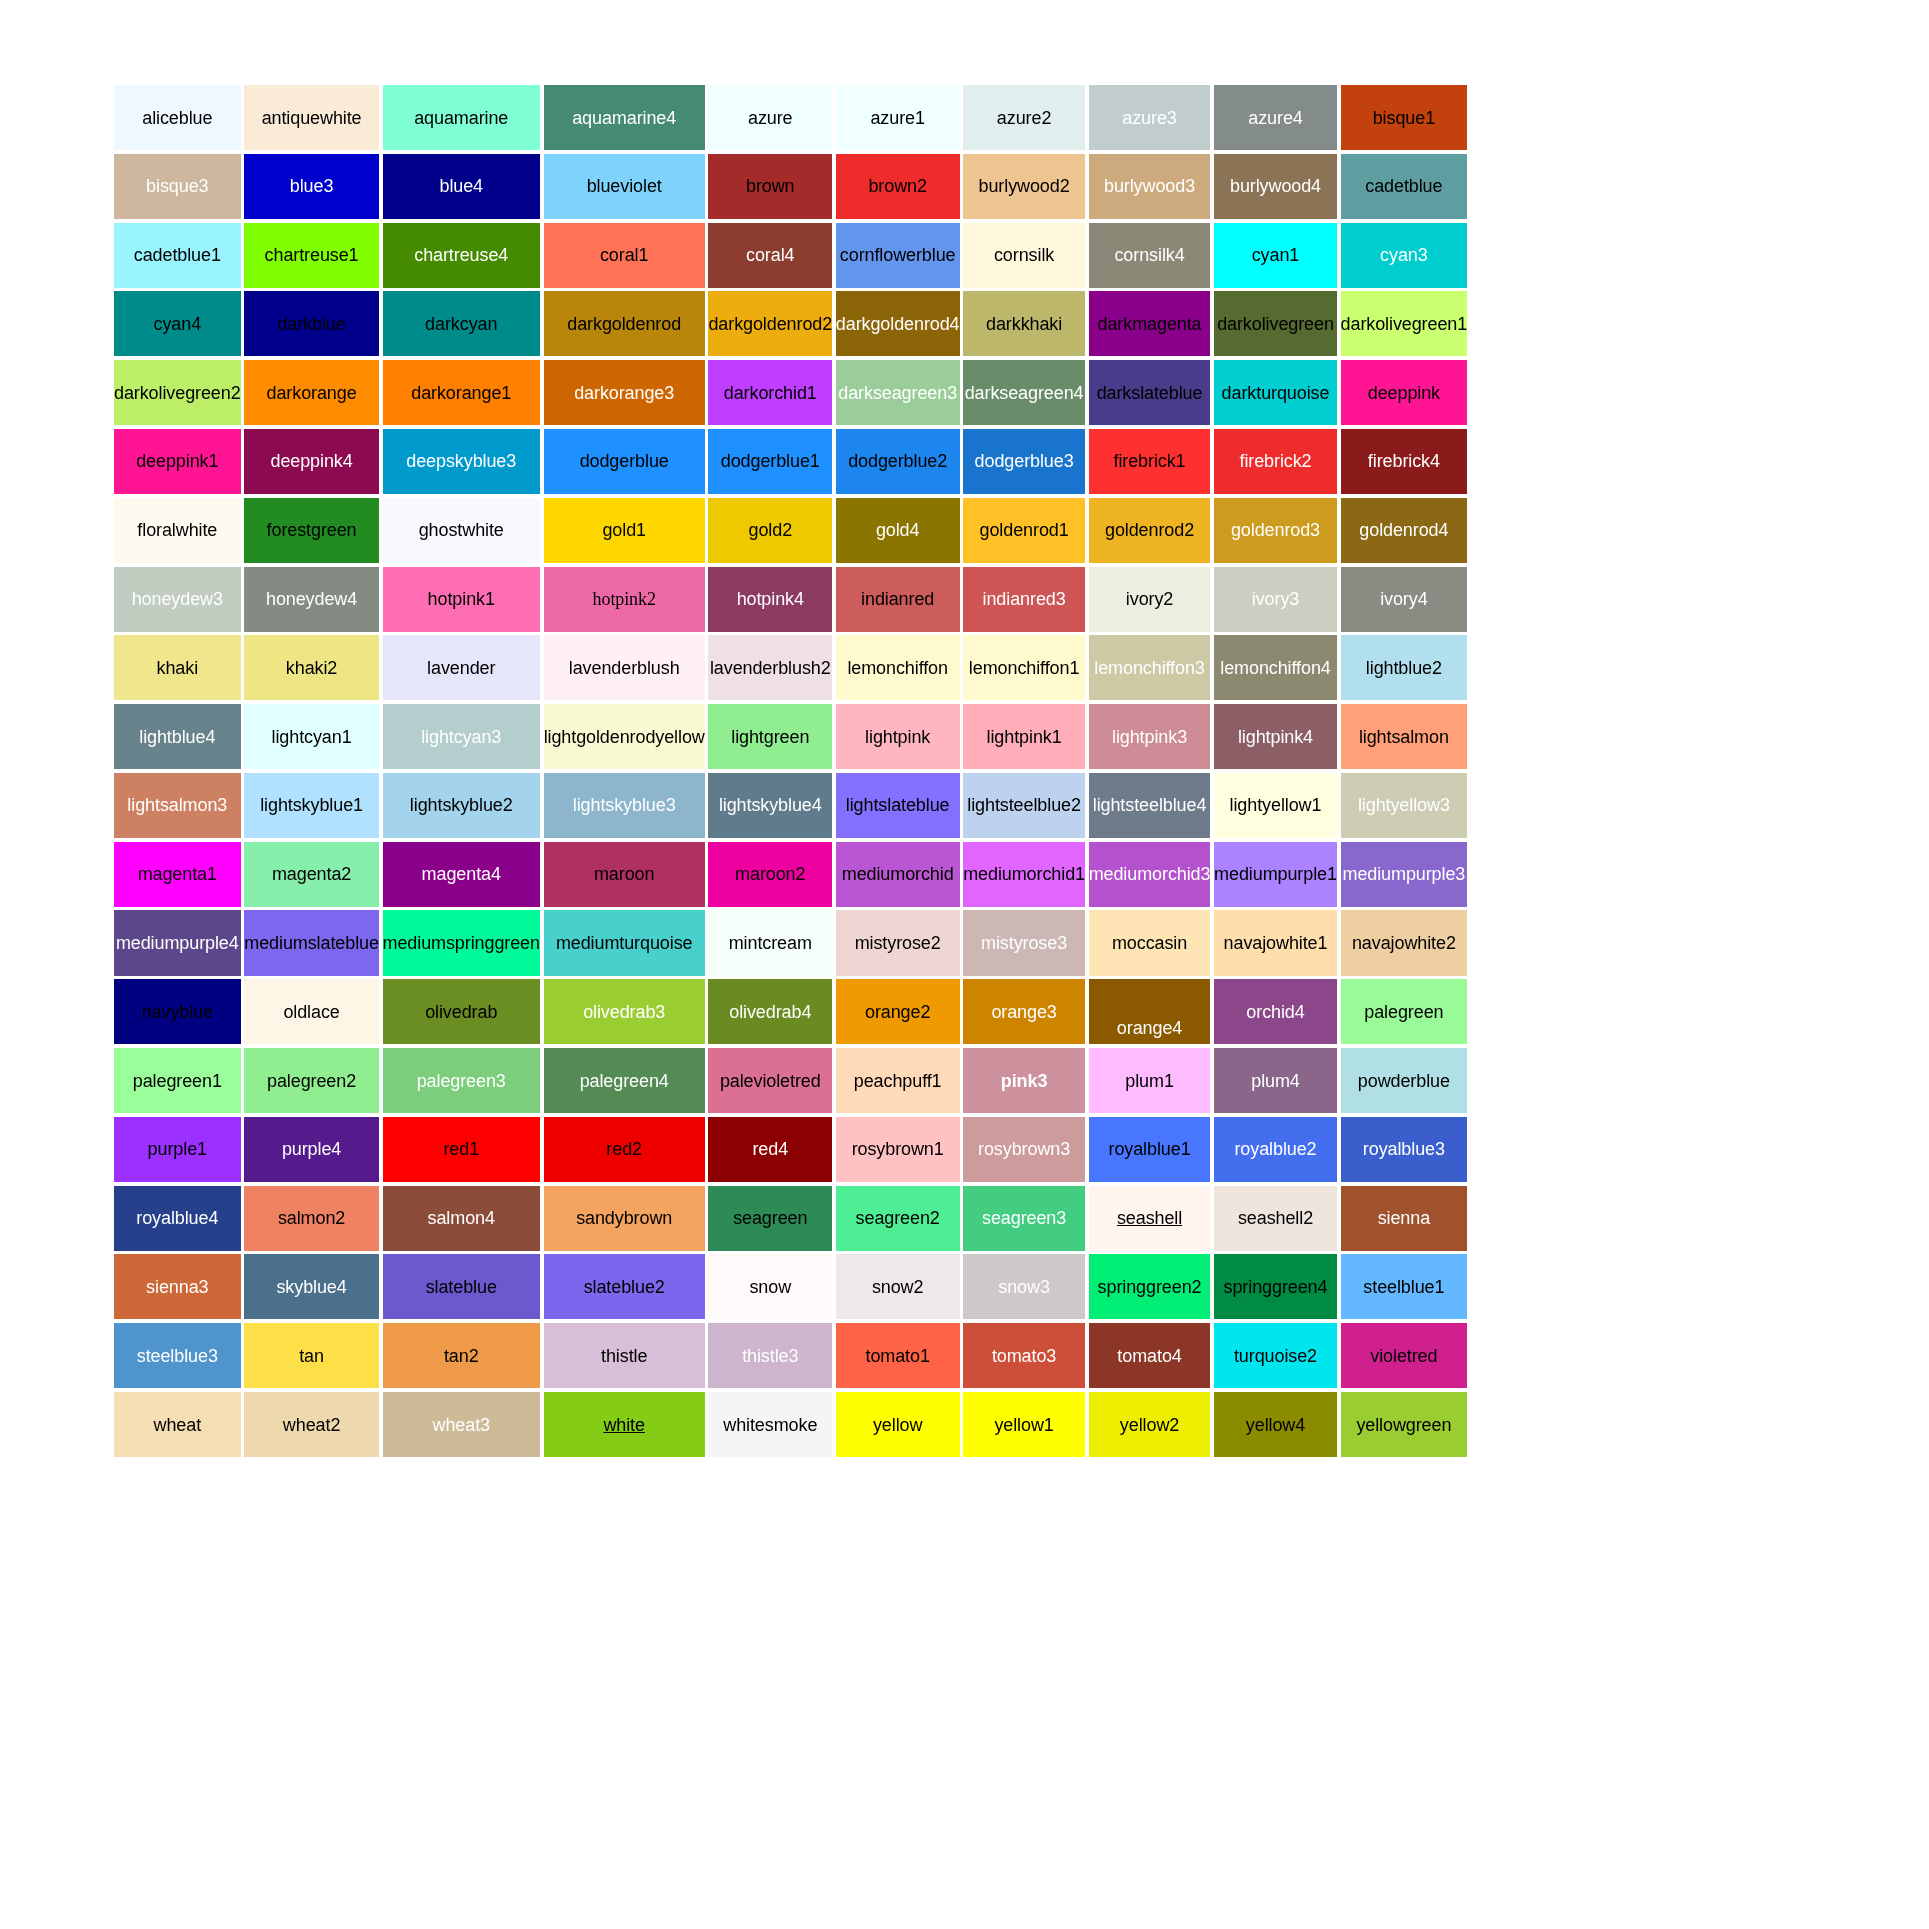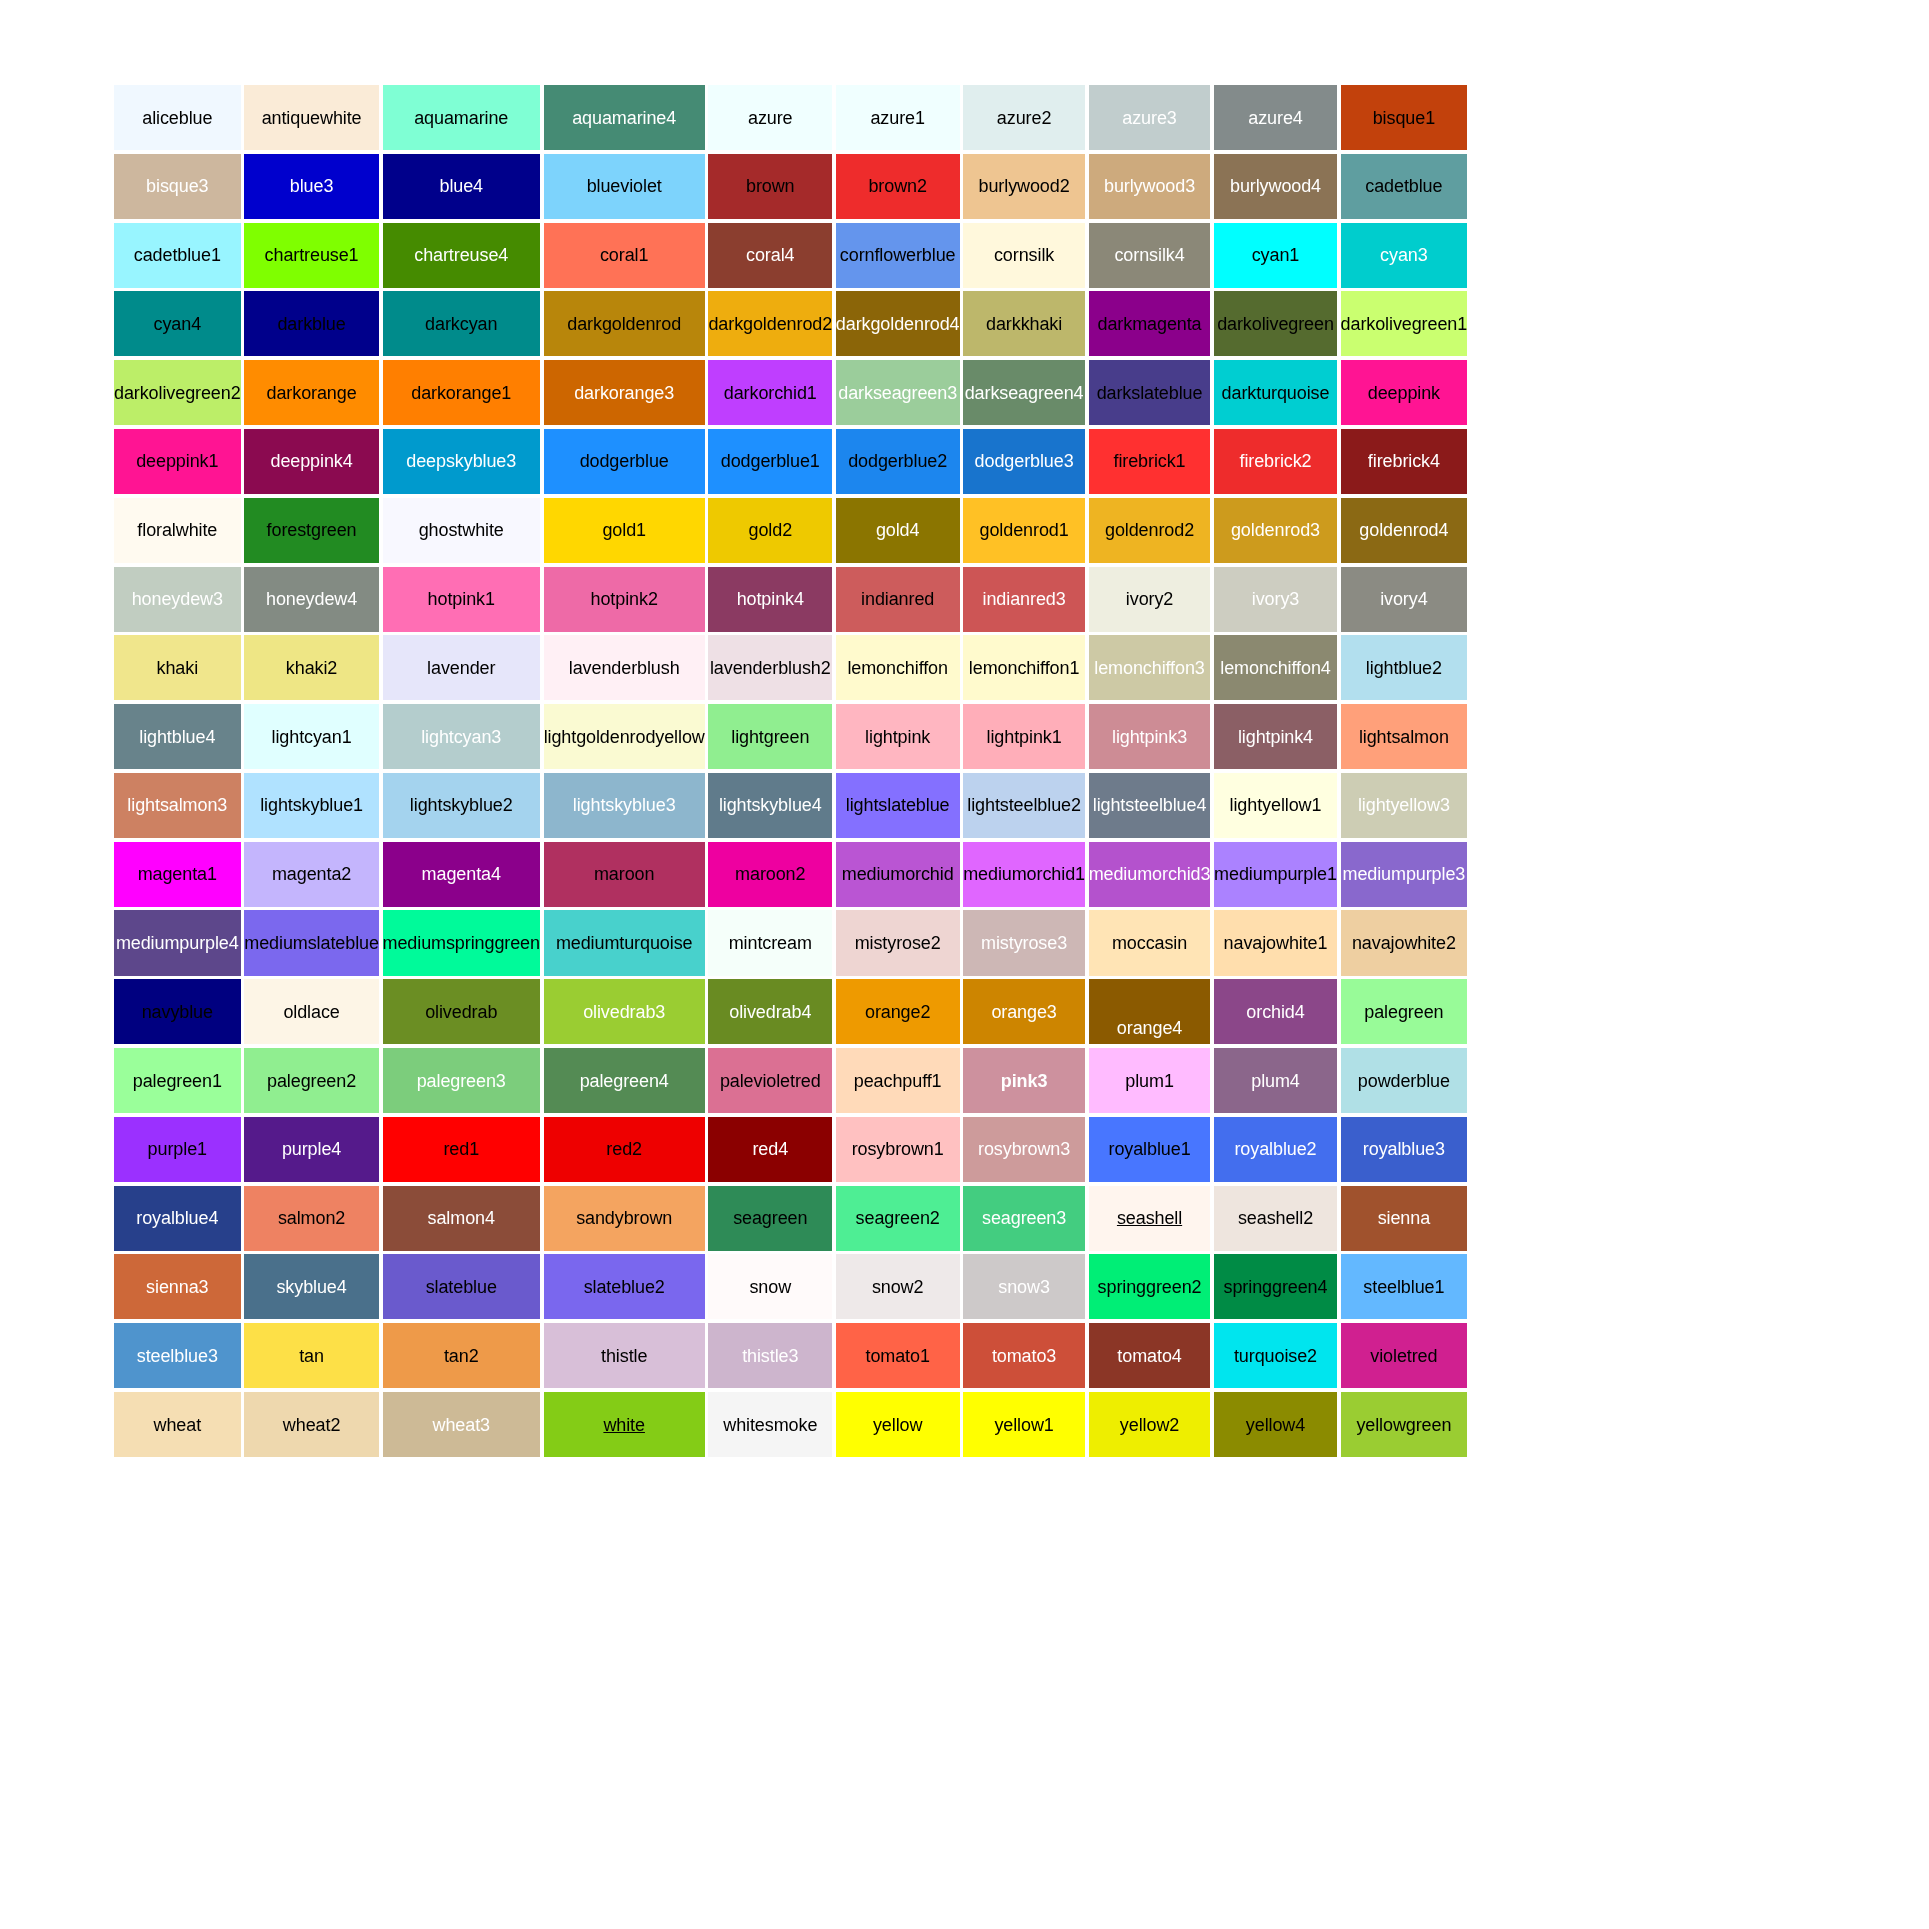--- a/index.html
+++ b/index.html
@@ -267,21 +267,21 @@
       <div class="swatch" style="background-color: rgb(193, 205, 193);">
         <span class="swatch-label" style="color: rgb(255, 255, 255);">honeydew3</span>
       </div>
       <div class="swatch" style="background-color: rgb(131, 139, 131);">
         <span class="swatch-label" style="color: rgb(255, 255, 255);">honeydew4</span>
       </div>
       <div class="swatch" style="background-color: rgb(255, 110, 180);">
         <span class="swatch-label" style="color: rgb(0, 0, 0);">hotpink1</span>
       </div>
       <div class="swatch" style="background-color: rgb(238, 106, 167);">
-        <span class="swatch-label" style="color: rgb(0, 0, 0);">hotpink2</span>
+        <span class="swatch-label" style="color: rgb(0, 0, 0); font-family: Liberation Serif, serif;">hotpink2</span>
       </div>
       <div class="swatch" style="background-color: rgb(139, 58, 98);">
         <span class="swatch-label" style="color: rgb(255, 255, 255);">hotpink4</span>
       </div>
       <div class="swatch" style="background-color: rgb(205, 92, 92);">
         <span class="swatch-label" style="color: rgb(0, 0, 0);">indianred</span>
       </div>
       <div class="swatch" style="background-color: rgb(205, 85, 85);">
         <span class="swatch-label" style="color: rgb(255, 255, 255);">indianred3</span>
       </div>
@@ -380,21 +380,21 @@
       </div>
       <div class="swatch" style="background-color: rgb(255, 255, 224);">
         <span class="swatch-label" style="color: rgb(0, 0, 0);">lightyellow1</span>
       </div>
       <div class="swatch" style="background-color: rgb(205, 205, 180);">
         <span class="swatch-label" style="color: rgb(255, 255, 255);">lightyellow3</span>
       </div>
       <div class="swatch" style="background-color: rgb(255, 0, 255);">
         <span class="swatch-label" style="color: rgb(0, 0, 0);">magenta1</span>
       </div>
-      <div class="swatch" style="background-color: #c4b5fd;">
+      <div class="swatch" style="background-color: #86efac;">
         <span class="swatch-label" style="color: rgb(0, 0, 0);">magenta2</span>
       </div>
       <div class="swatch" style="background-color: rgb(139, 0, 139);">
         <span class="swatch-label" style="color: rgb(255, 255, 255);">magenta4</span>
       </div>
       <div class="swatch" style="background-color: rgb(176, 48, 96);">
         <span class="swatch-label" style="color: rgb(0, 0, 0);">maroon</span>
       </div>
       <div class="swatch" style="background-color: rgb(238, 0, 160);">
         <span class="swatch-label" style="color: rgb(0, 0, 0);">maroon2</span>

